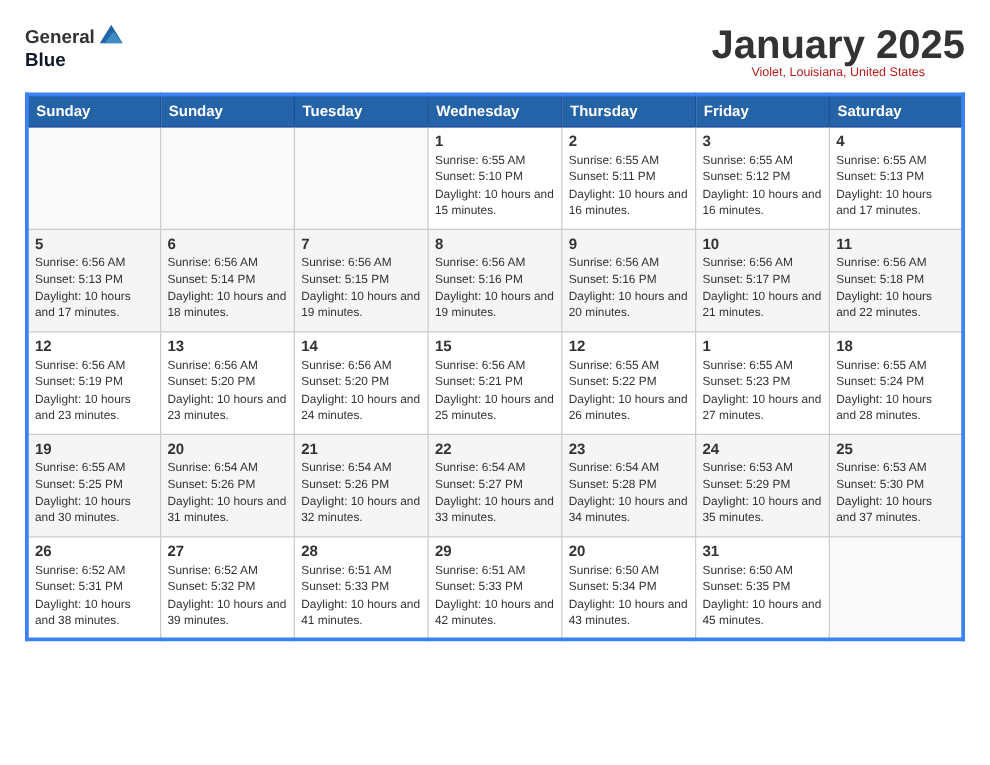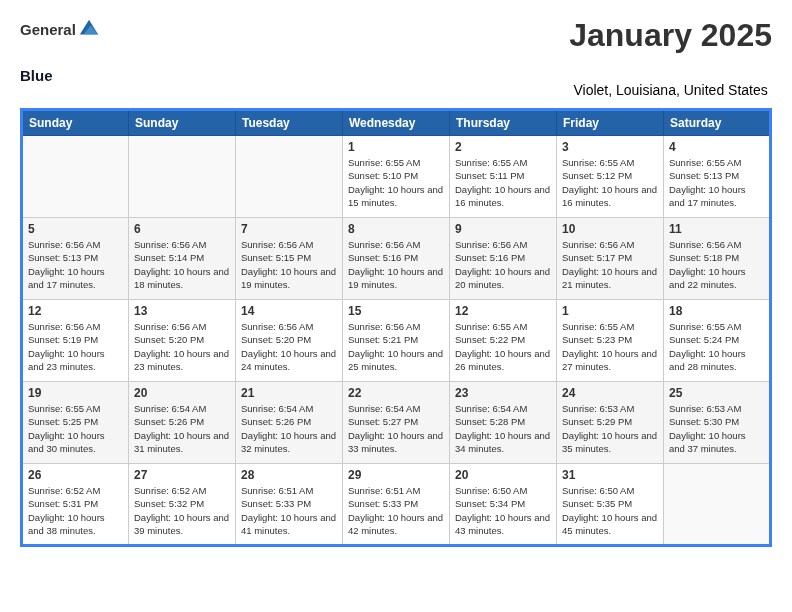--- a/index.html
+++ b/index.html
@@ -42,23 +42,22 @@
     .title-block {
       text-align: center;
     }
     .month-title {
       font-size: 32px;
       font-weight: bold;
       color: #333;
       line-height: 1.1;
     }
     .location-subtitle {
-      font-size: 14px;
-      color: #000000;
-      margin-top: 29px;
+      font-size: 10px;
+      color: #b91c1c;
     }
     .calendar {
       width: 100%;
       border-collapse: collapse;
       border: 3px solid #3b82f6;
     }
     .calendar th {
       background-color: #2563a8;
       color: #fff;
       font-size: 12px;
@@ -92,21 +91,21 @@
     .empty-cell {
       background: #f9f9f9 !important;
     }
   </style>
 </head>
 <body>
 
 <div class="page">
   <div class="header">
     <div class="logo">
-      <div style="display:flex; flex-direction:column; align-items:flex-start;gap:27px;">
+      <div style="display:flex; flex-direction:column; align-items:flex-start;">
         <div style="display:flex; align-items:center;">
           <span class="logo-text-general">General</span>
           <svg class="logo-icon" viewBox="0 0 24 24">
             <polygon points="12,2 22,18 2,18" fill="#2563a8"></polygon>
             <polygon points="14,8 22,18 6,18" fill="#4a9fd4" opacity="0.7"></polygon>
           </svg>
         </div>
         <span class="logo-text-blue">Blue</span>
       </div>
     </div>

